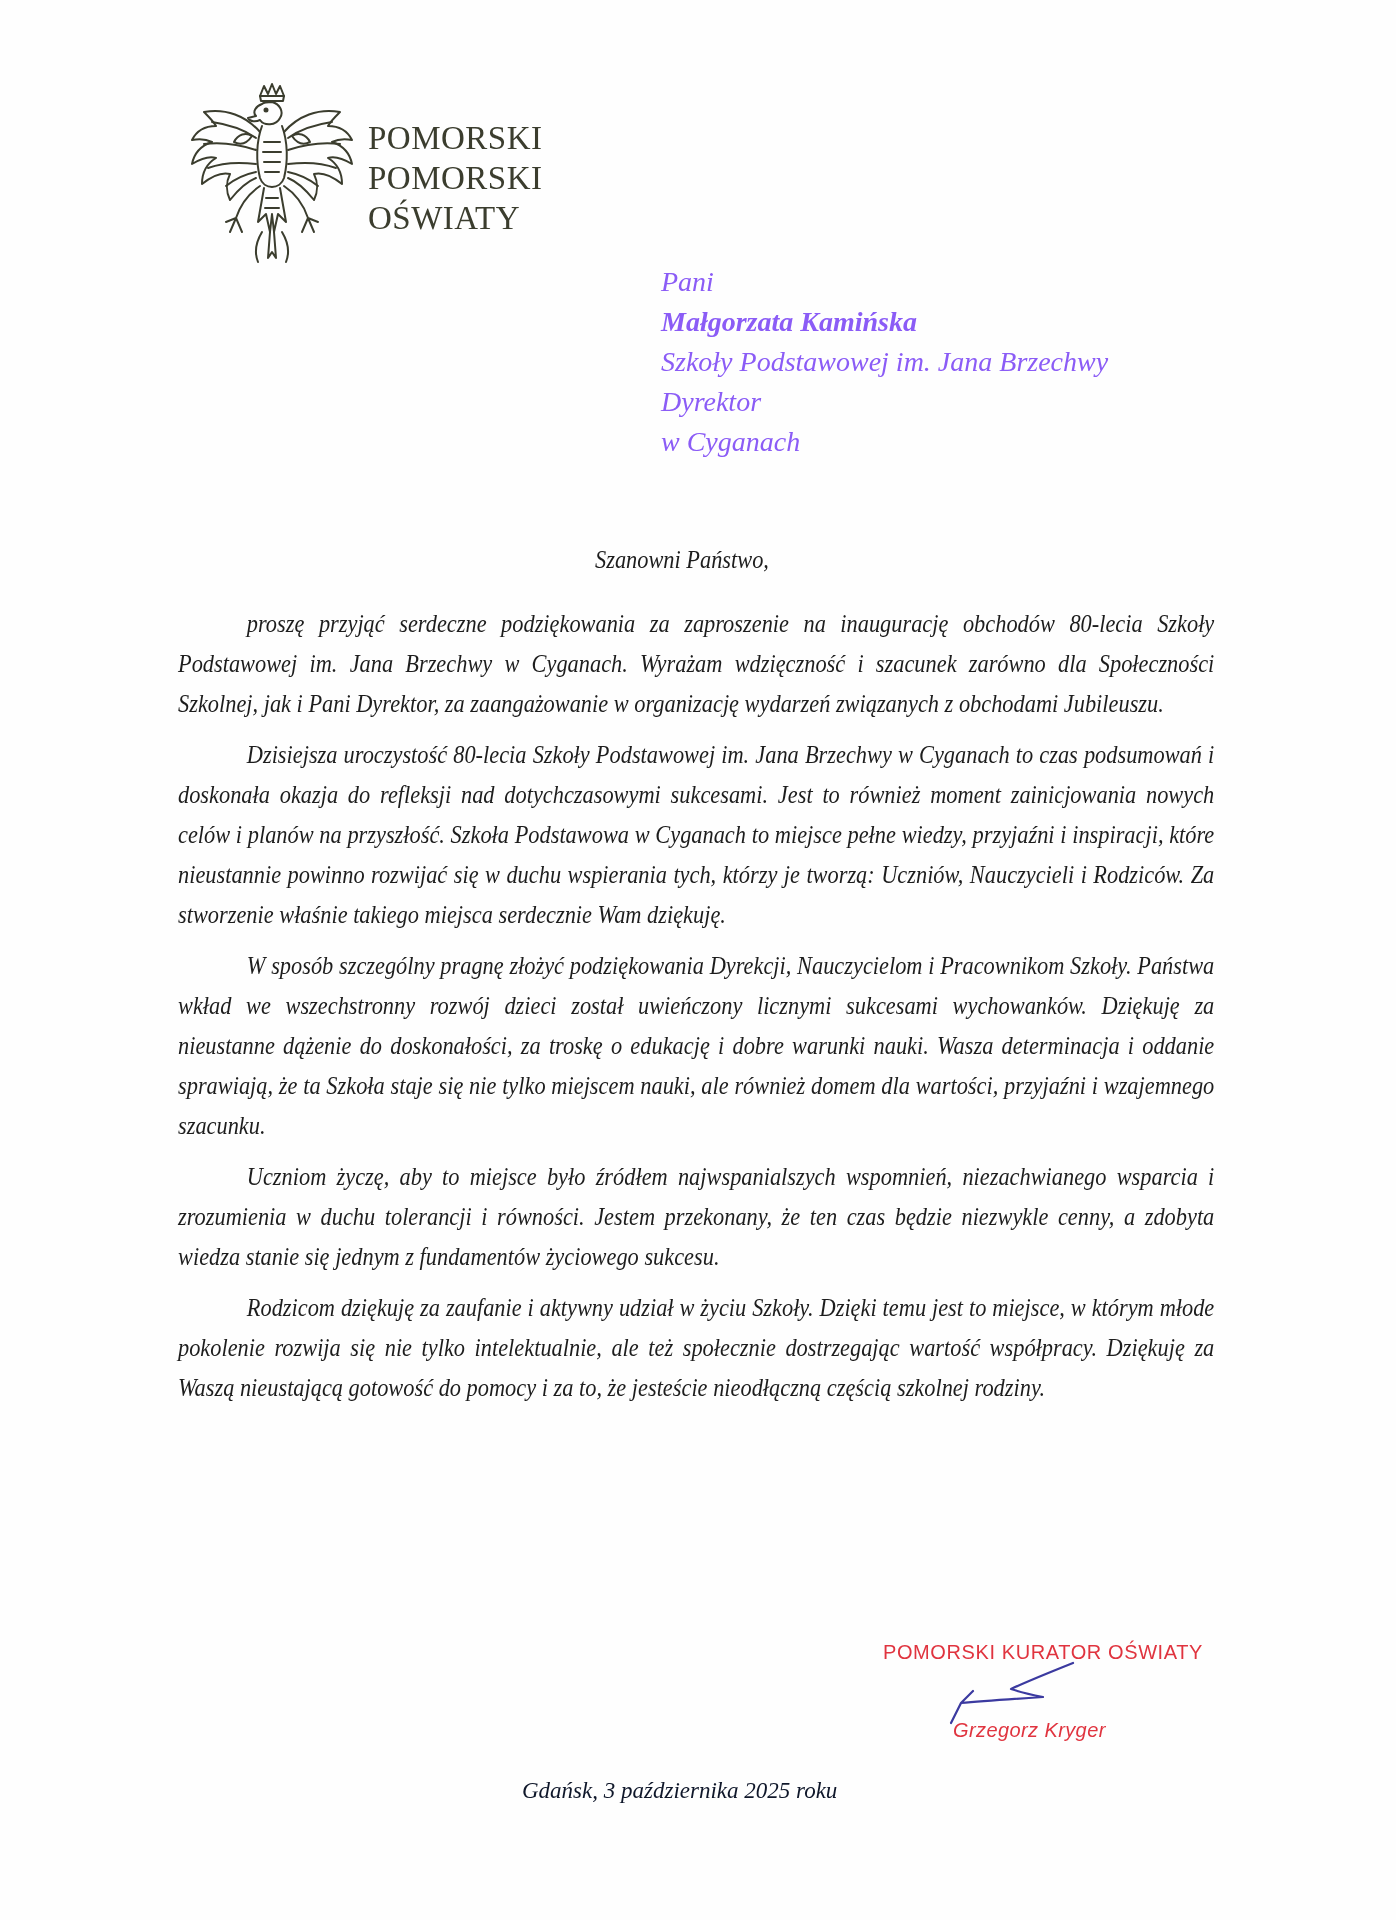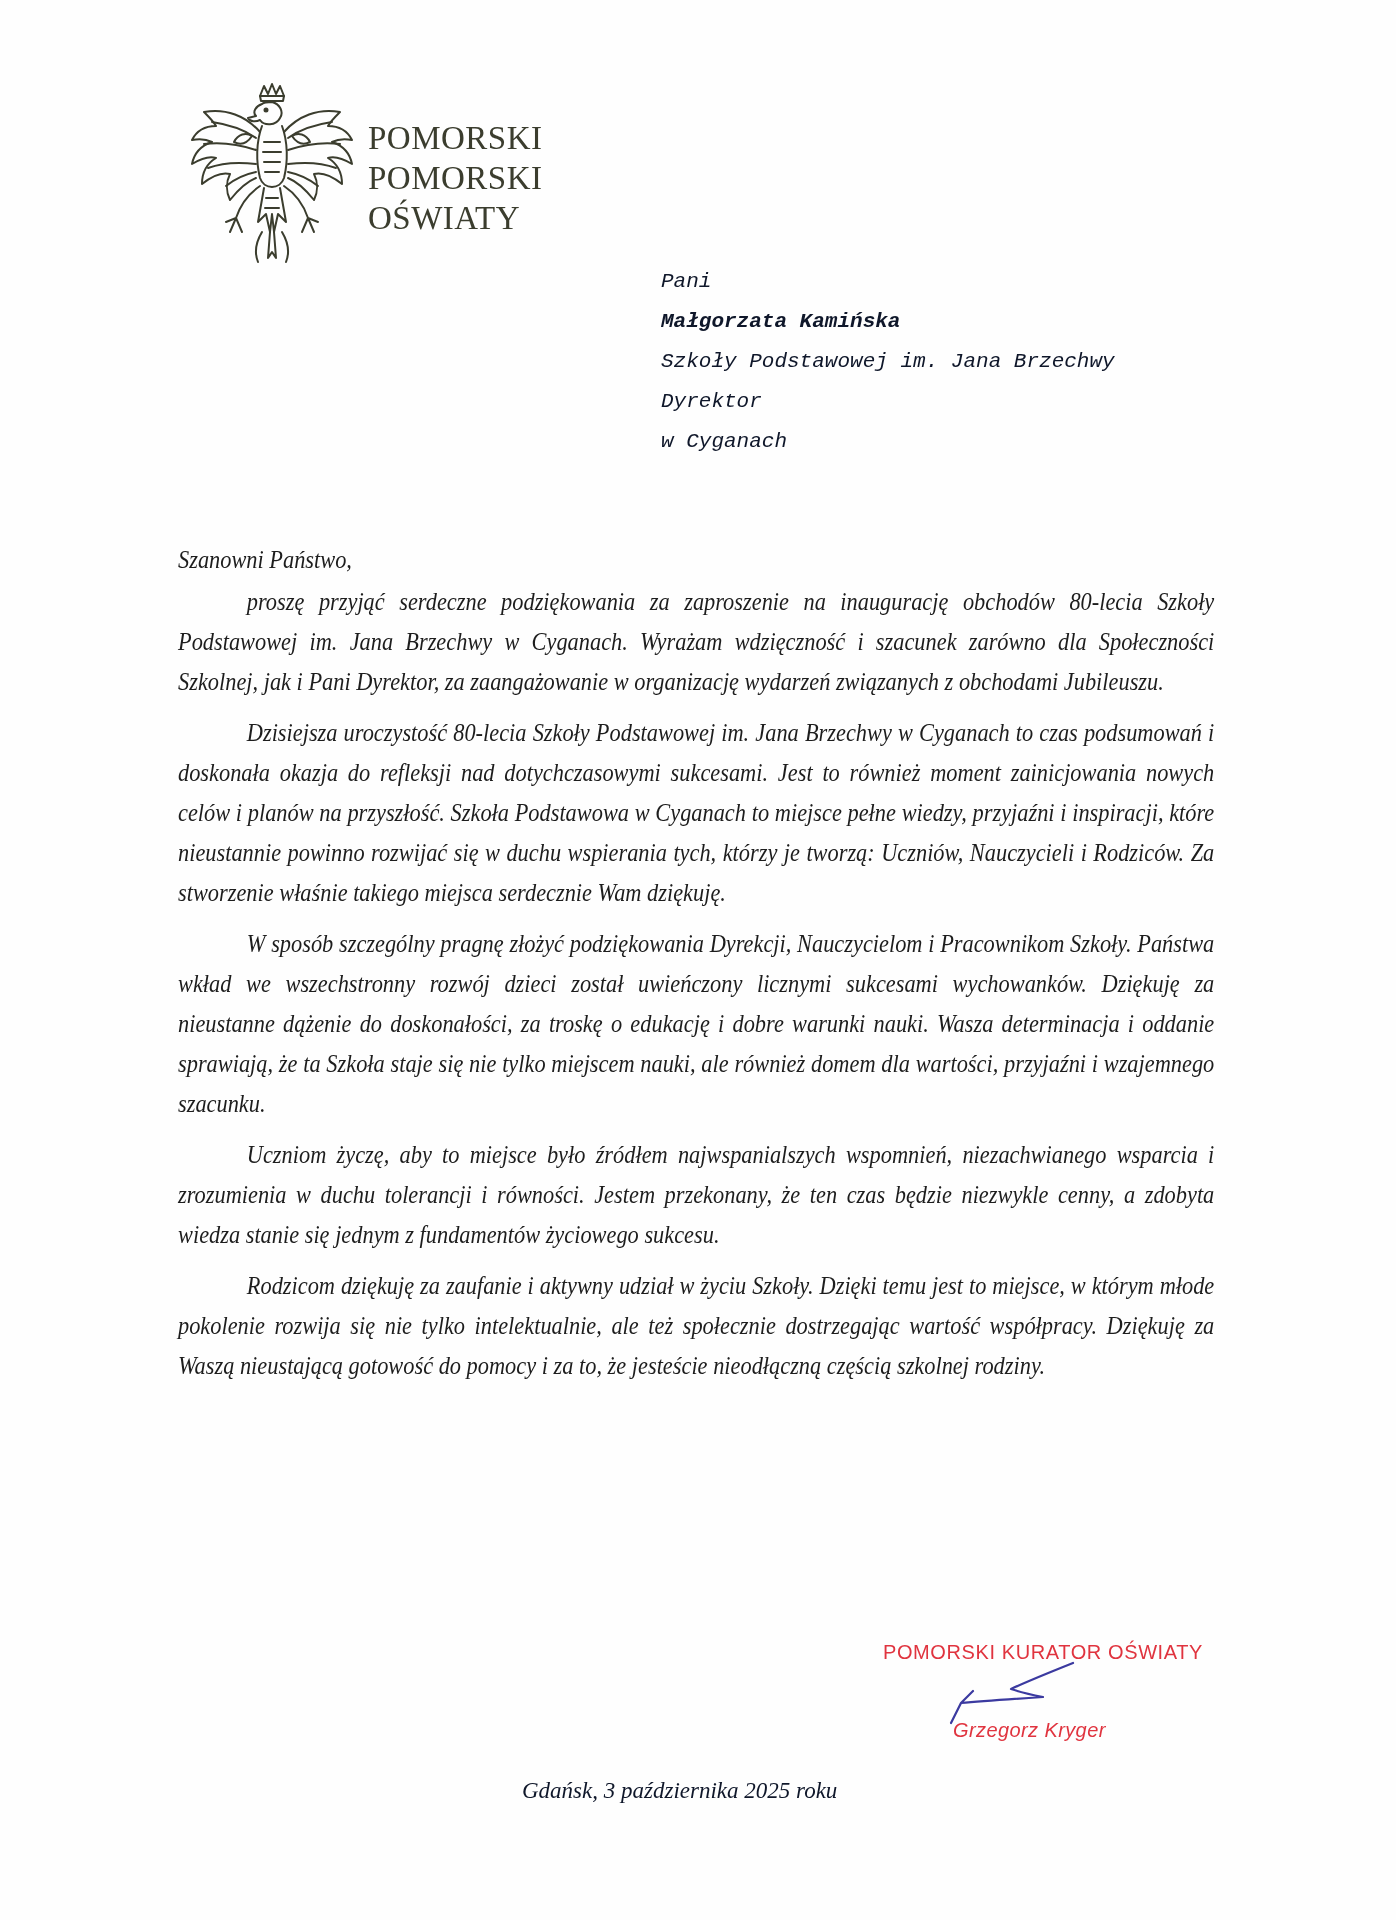--- a/index.html
+++ b/index.html
@@ -46,41 +46,41 @@
       letter-spacing: 0.5px;
     }
     .org-name div { white-space: nowrap; }
 
     
     .addressee {
       position: absolute;
       left: 661px;
       top: 262px;
       font-style: italic;
-      font-size: 21px;
-      line-height: 40px;
-      color: #0f172a;
-      font-family: Liberation Mono, monospace;
+      font-size: 28px;
+      line-height: 40px;
+      color: #8b5cf6;
     }
     .addressee .name { font-weight: bold; }
 
     
     .body-text {
       position: absolute;
       left: 178px;
       top: 540px;
       width: 1036px;
       font-style: italic;
       font-size: 26px;
       color: #1d1d1d;
       font-family: "Liberation Serif", serif;
     }
     .salutation {
       line-height: 40px;
-      margin: 0 0 2px 0;
+      margin: 0 0 24px 0;
+      text-align: center;
     }
     .para {
       margin: 0 0 11px 0;
       line-height: 40px;
       text-align: justify;
       text-indent: 80px;
       transform: scaleX(0.86);
       transform-origin: left top;
       width: 1205px;
     }

